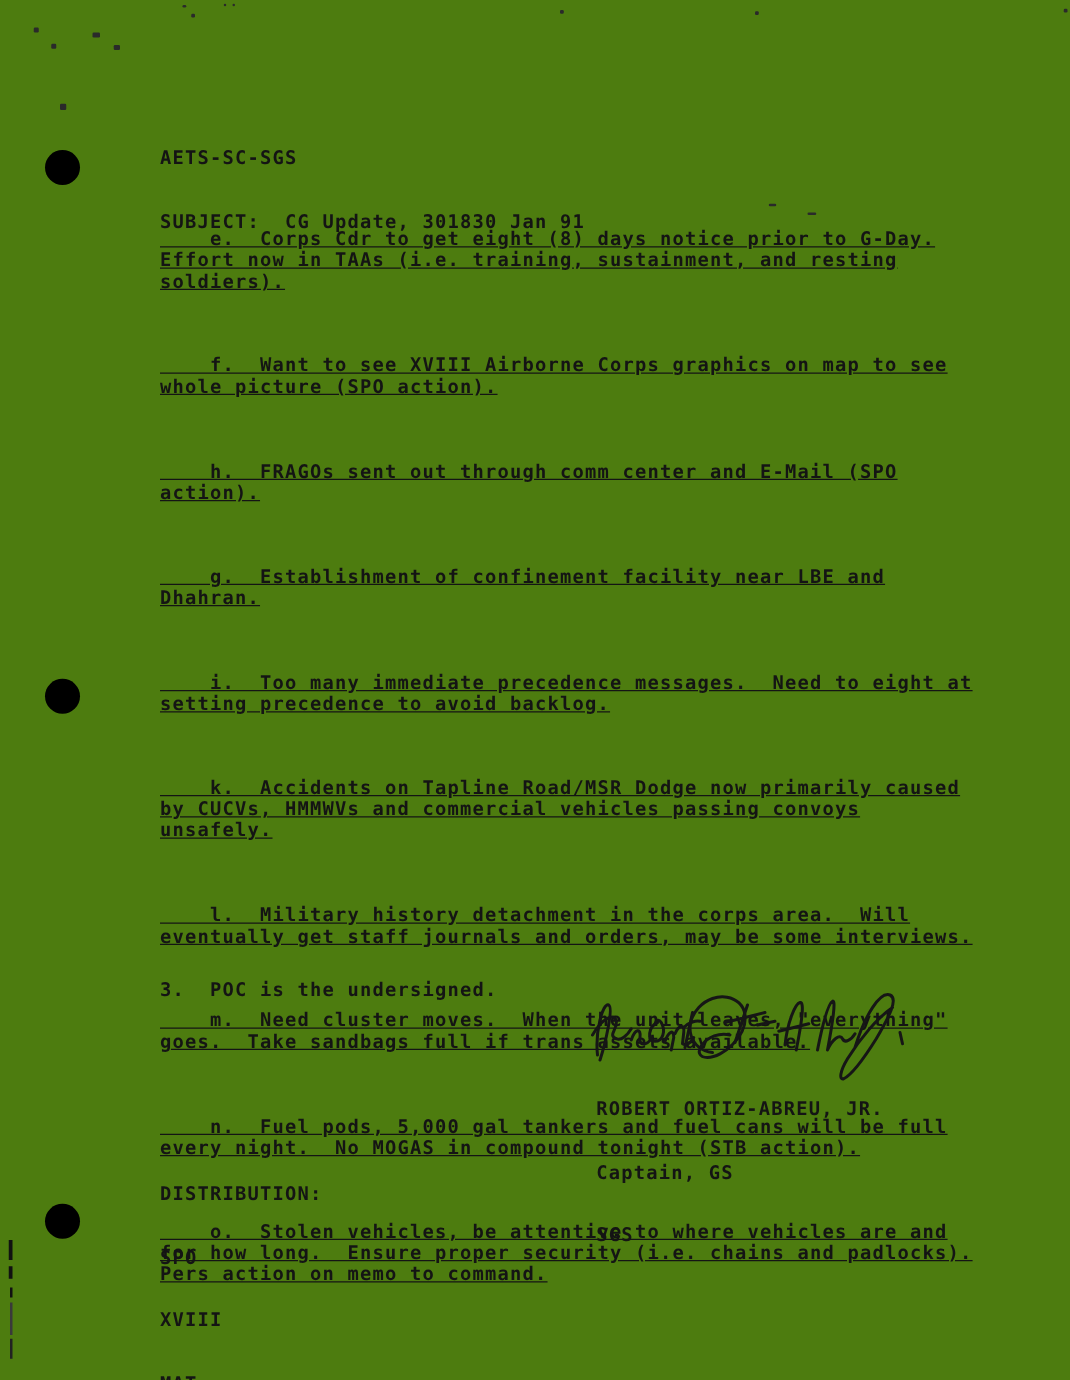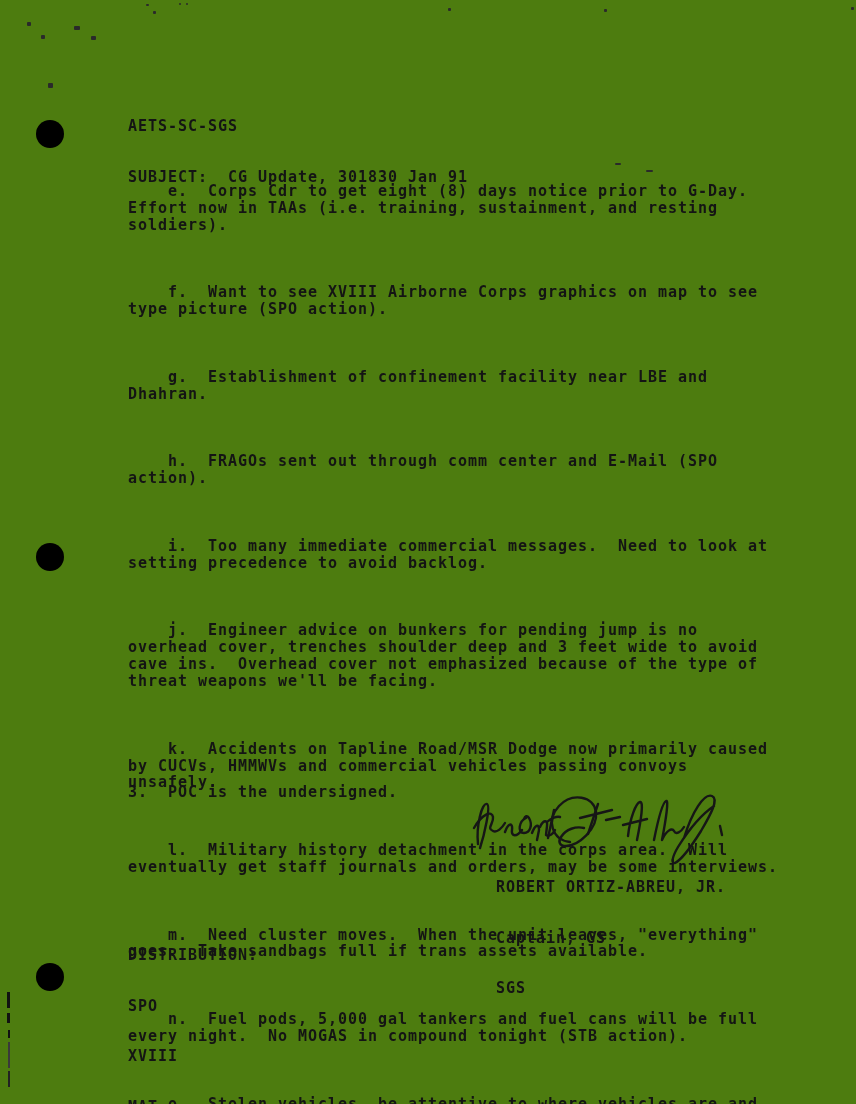--- a/index.html
+++ b/index.html
@@ -8,21 +8,21 @@
     overflow:hidden;font-family:"DejaVu Sans Mono",monospace;
   }
   .block{
     position:absolute;
     font:700 15px/16.9px "DejaVu Sans Mono",monospace;
     letter-spacing:0.97px;
     white-space:pre;
     color:#141414;
     -webkit-font-smoothing:none;
   }
-  .para{margin:0 0 16.9px 0;}
+  .para{margin:0 0 16.9px 0;text-decoration:underline;}
   .line{margin:0;}
   .hole{position:absolute;width:28px;height:28px;border-radius:50%;background:#000;}
   .speck{position:absolute;background:#2a2a2a;border-radius:1px;}
   .vdash{position:absolute;background:#111;}
   .signature{position:absolute;left:466px;top:786px;}
   .signature path{fill:none;stroke:#161616;stroke-width:2.4;stroke-linecap:round;stroke-linejoin:round;}
 </style>
 </head>
 <body>
 
@@ -56,31 +56,27 @@
   <div class="block" style="left:128px;top:84px;">
     <div class="line">AETS-SC-SGS</div>
     <div class="line">SUBJECT:  CG Update, 301830 Jan 91</div>
   </div>
 
   <div class="block" style="left:128px;top:149px;">
     <div class="para">    e.  Corps Cdr to get eight (8) days notice prior to G-Day.
 Effort now in TAAs (i.e. training, sustainment, and resting
 soldiers).</div>
     <div class="para">    f.  Want to see XVIII Airborne Corps graphics on map to see
-type picture (SPO action).</div>
+whole picture (SPO action).</div>
+    <div class="para">    h.  FRAGOs sent out through comm center and E-Mail (SPO
+action).</div>
     <div class="para">    g.  Establishment of confinement facility near LBE and
 Dhahran.</div>
-    <div class="para">    h.  FRAGOs sent out through comm center and E-Mail (SPO
-action).</div>
-    <div class="para">    i.  Too many immediate commercial messages.  Need to look at
+    <div class="para">    i.  Too many immediate precedence messages.  Need to eight at
 setting precedence to avoid backlog.</div>
-    <div class="para">    j.  Engineer advice on bunkers for pending jump is no
-overhead cover, trenches shoulder deep and 3 feet wide to avoid
-cave ins.  Overhead cover not emphasized because of the type of
-threat weapons we'll be facing.</div>
     <div class="para">    k.  Accidents on Tapline Road/MSR Dodge now primarily caused
 by CUCVs, HMMWVs and commercial vehicles passing convoys
 unsafely.</div>
     <div class="para">    l.  Military history detachment in the corps area.  Will
 eventually get staff journals and orders, may be some interviews.</div>
     <div class="para">    m.  Need cluster moves.  When the unit leaves, "everything"
 goes.  Take sandbags full if trans assets available.</div>
     <div class="para">    n.  Fuel pods, 5,000 gal tankers and fuel cans will be full
 every night.  No MOGAS in compound tonight (STB action).</div>
     <div class="para">    o.  Stolen vehicles, be attentive to where vehicles are and
@@ -99,21 +95,21 @@
     <path d="M74,41 c3,-7 8,-8 7,-1 l-1,9 c3,2 7,-1 9,-5"></path>
     <path d="M88,24 l-6,28 M81,36 c4,-4 10,-6 13,-5"></path>
     <path d="M104,56 C86,54 80,34 93,20 C106,6 128,10 130,26 C132,43 112,60 100,60 C93,60 92,55 95,51 C100,43 110,40 118,42"></path>
     <path d="M122,48 c4,-12 8,-24 10,-30 M114,32 l32,-8 M140,34 l14,-3"></path>
     <path d="M162,50 C164,32 170,17 174,16 C178,15 175,34 171,54 M157,39 l24,-6"></path>
     <path d="M188,54 C192,34 196,17 200,15 C203,13 200,33 196,54 C200,45 206,41 208,45 C210,49 215,46 218,41"></path>
     <path d="M218,52 C226,26 238,7 246,10 C253,13 245,28 235,45 C225,61 215,74 209,77 C205,78 206,71 212,61 C222,45 236,28 248,20"></path>
     <path d="M254,40 l2,9"></path>
   </svg>
 
-  <div class="block" style="left:496px;top:845px;">
+  <div class="block" style="left:477px;top:845px;">
     <div class="line">ROBERT ORTIZ-ABREU, JR.</div>
     <div class="line">Captain, GS</div>
     <div class="line">SGS</div>
   </div>
 
   <div class="block" style="left:128px;top:913px;">
     <div class="line">DISTRIBUTION:</div>
     <div class="line">SPO</div>
     <div class="line">XVIII</div>
     <div class="line">MAT</div>

